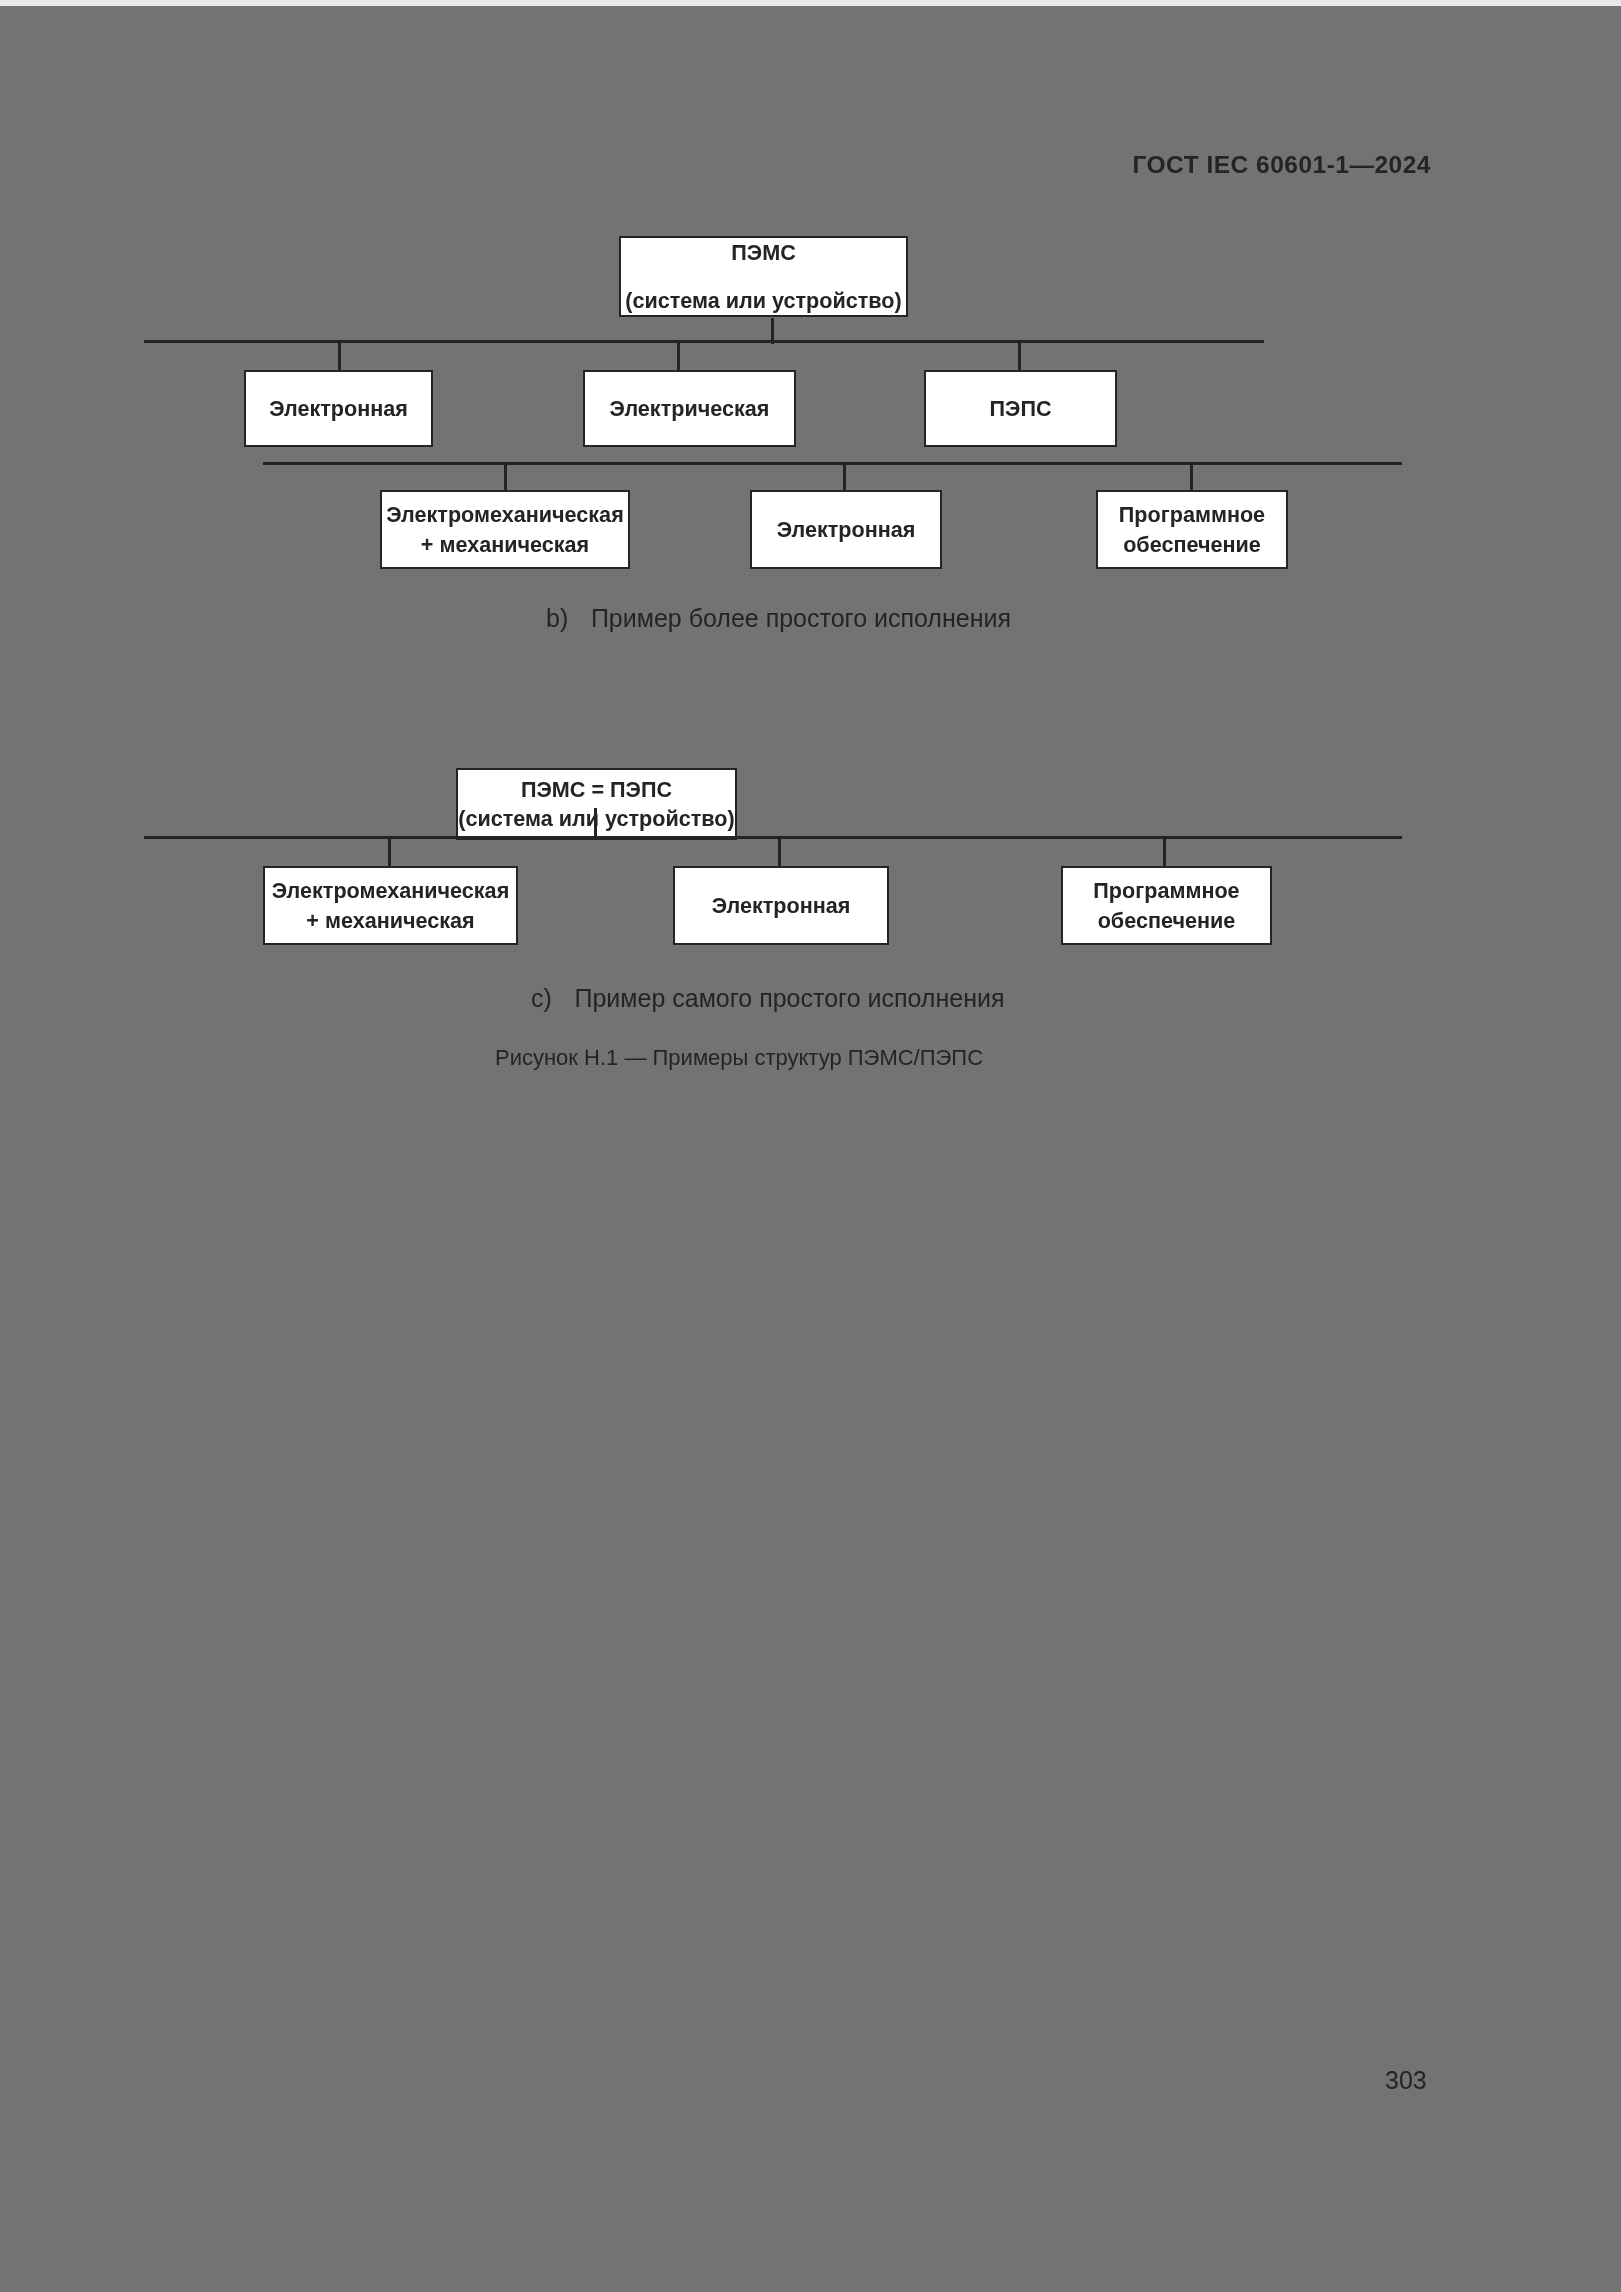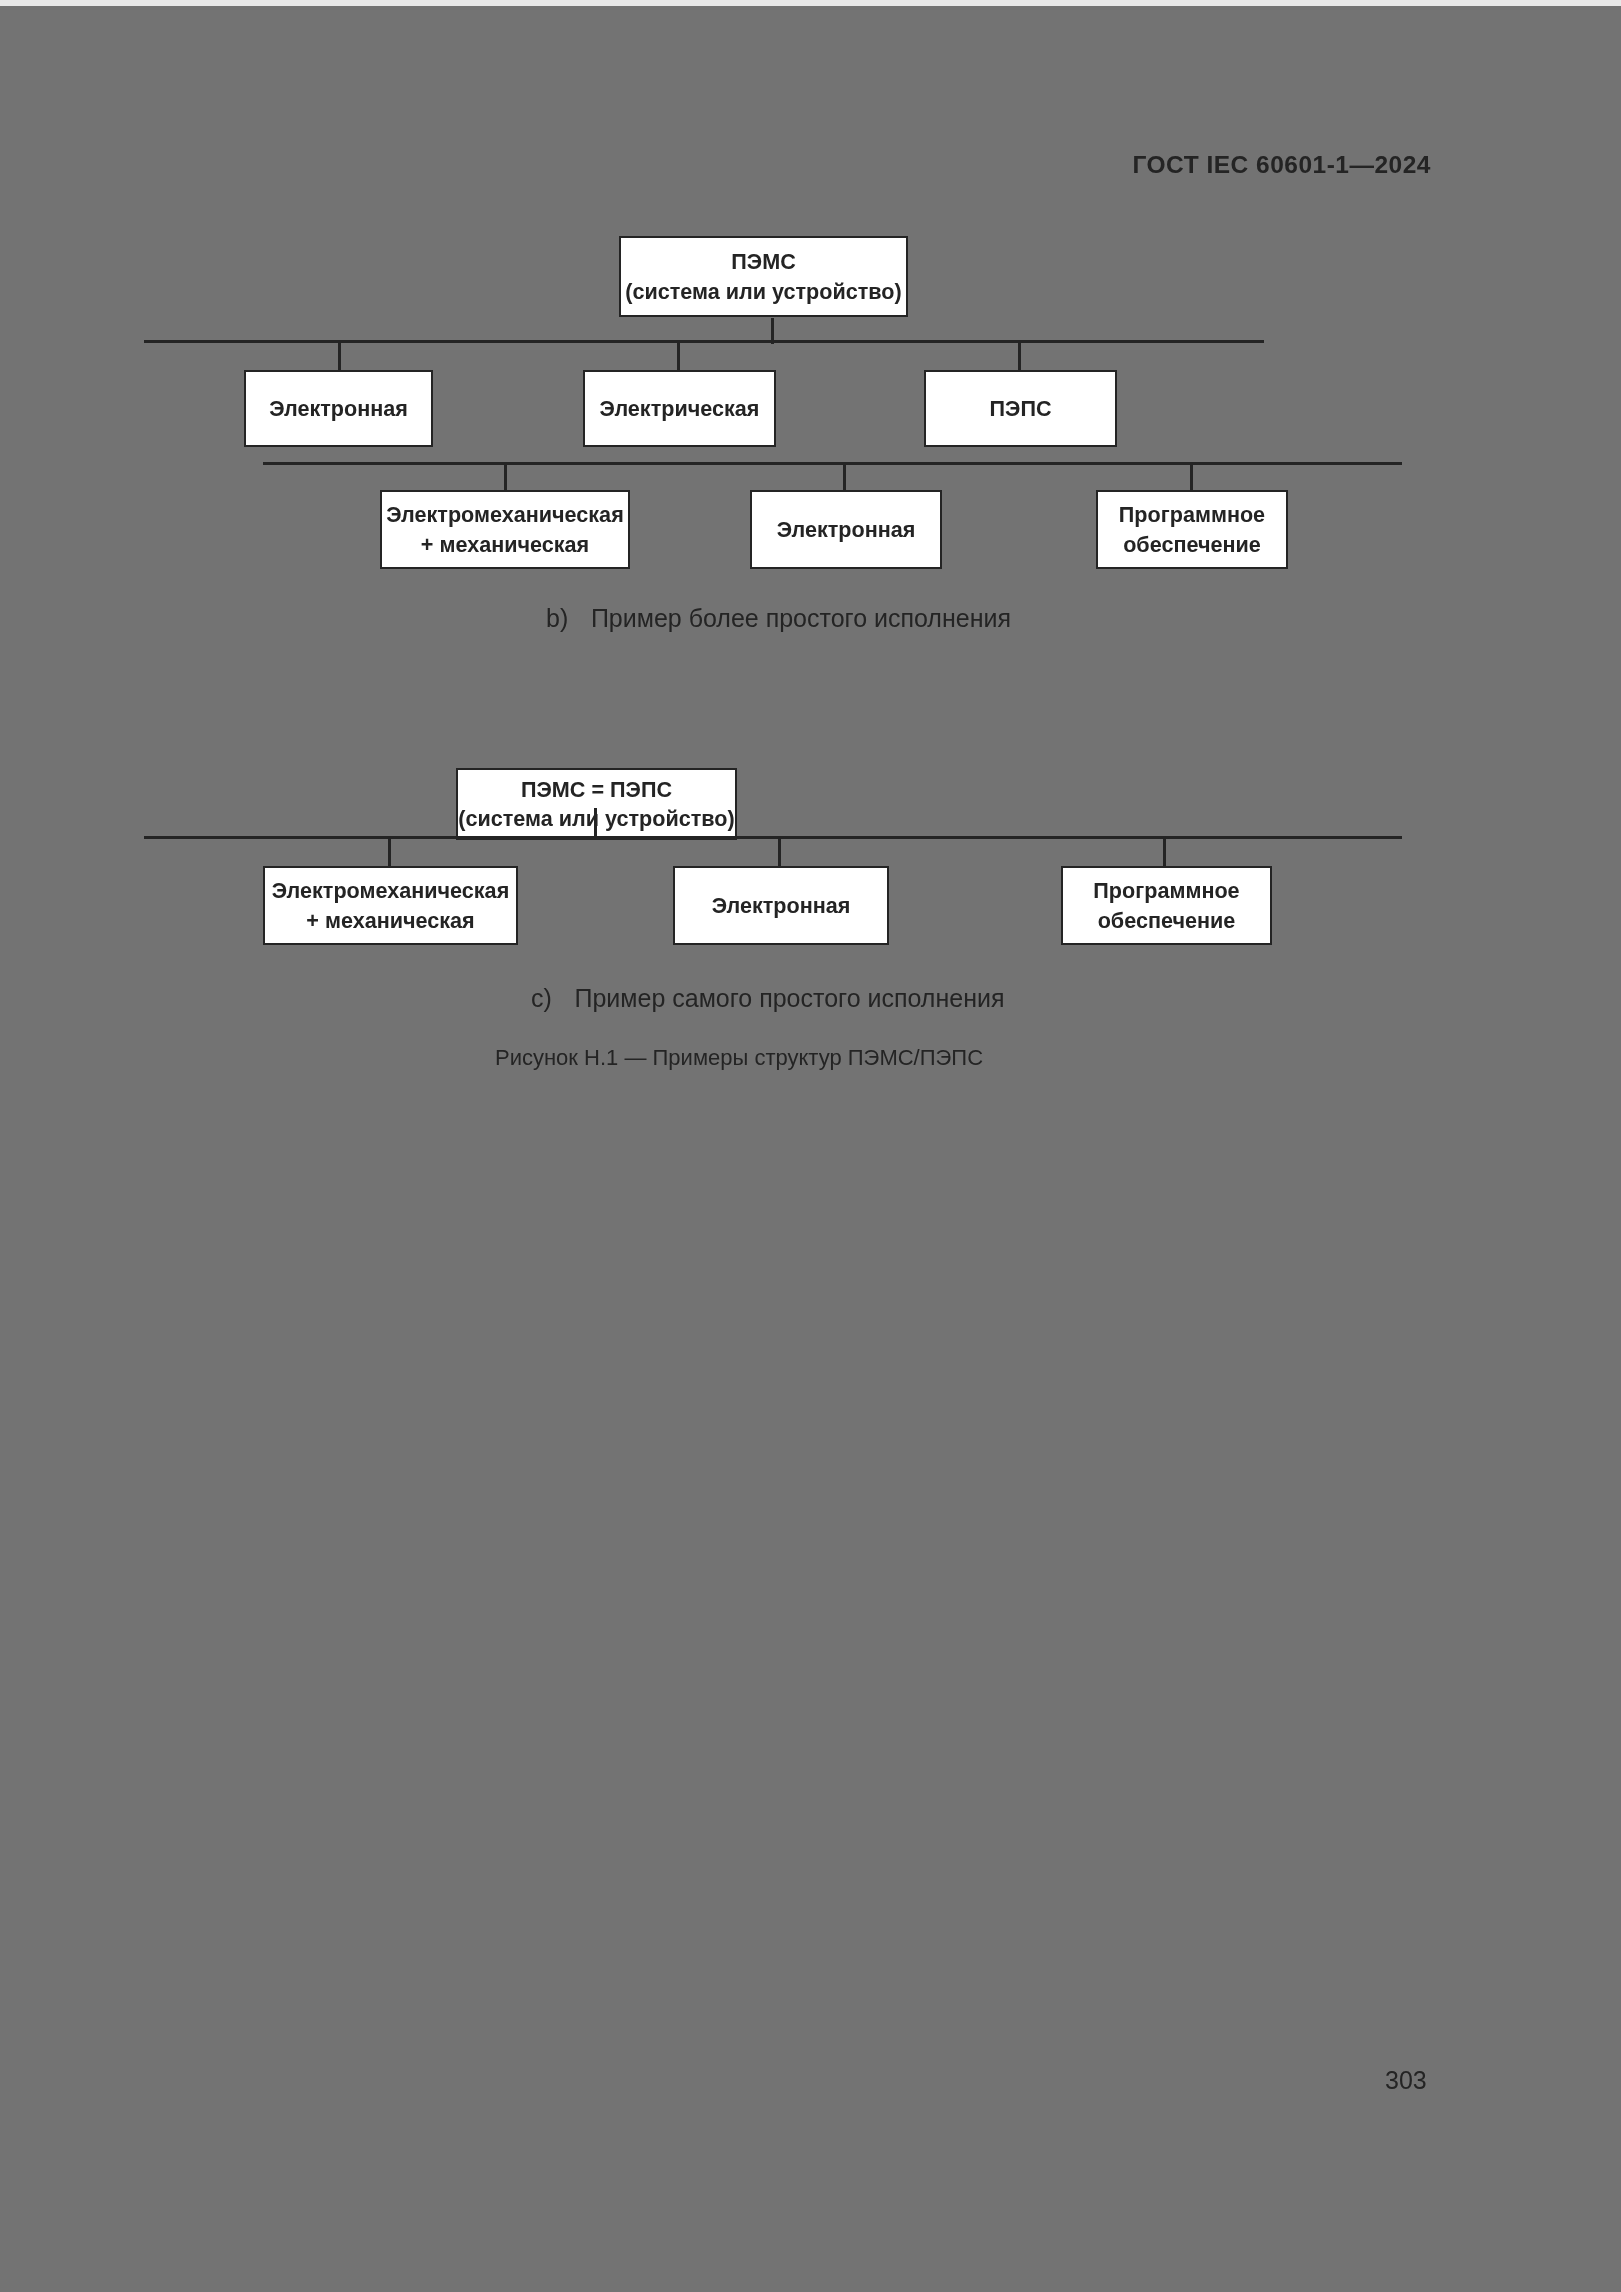--- a/index.html
+++ b/index.html
@@ -67,35 +67,35 @@
 </style>
 </head>
 <body>
 
 <div class="page">
 
   <div class="doc-header">ГОСТ IEC 60601-1—2024</div>
 
   <div>
 
-    <div class="box" style="left:619px; top:230px; width:289px; height:81px;">
+    <div class="box" style="left:619px; top:230px; width:289px; height:81px;justify-content:space-between;">
       <span>ПЭМС</span>
       <span>(система или устройство)</span>
     </div>
 
     <div class="vline" style="left:771px; top:312px; width:2.9px; height:25.5px;"></div>
     <div class="hline" style="left:144px; top:334px; width:1120px; height:2.9px;"></div>
     <div class="vline" style="left:338px; top:335px; width:2.9px; height:29px;"></div>
     <div class="vline" style="left:677px; top:335px; width:2.9px; height:29px;"></div>
     <div class="vline" style="left:1018px; top:335px; width:2.9px; height:29px;"></div>
 
     <div class="box" style="left:244px; top:364px; width:189px; height:77px;">
       <span>Электронная</span>
     </div>
-    <div class="box" style="left:583px; top:364px; width:193px; height:77px;">
+    <div class="box" style="left:583px; top:364px; width:213px; height:77px;">
       <span>Электрическая</span>
     </div>
     <div class="box" style="left:924px; top:364px; width:193px; height:77px;">
       <span>ПЭПС</span>
     </div>
 
     <div class="hline" style="left:263px; top:456px; width:1139px; height:2.9px;"></div>
     <div class="vline" style="left:504px; top:457px; width:2.9px; height:28px;"></div>
     <div class="vline" style="left:843px; top:457px; width:2.9px; height:28px;"></div>
     <div class="vline" style="left:1190px; top:457px; width:2.9px; height:28px;"></div>

